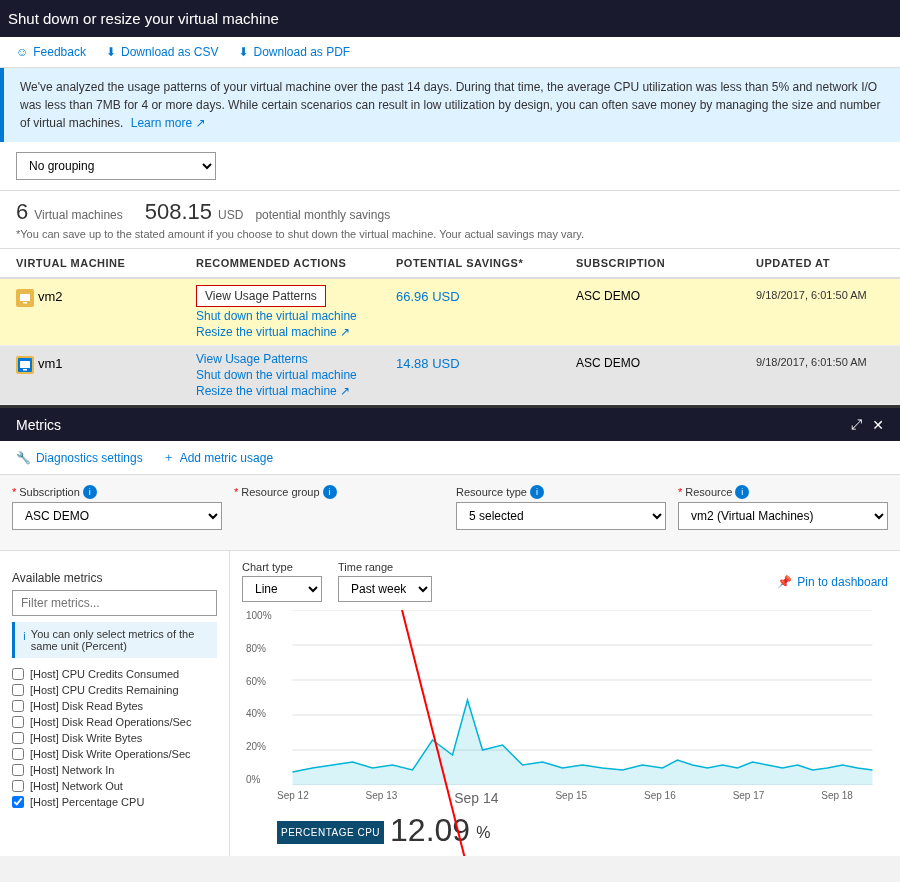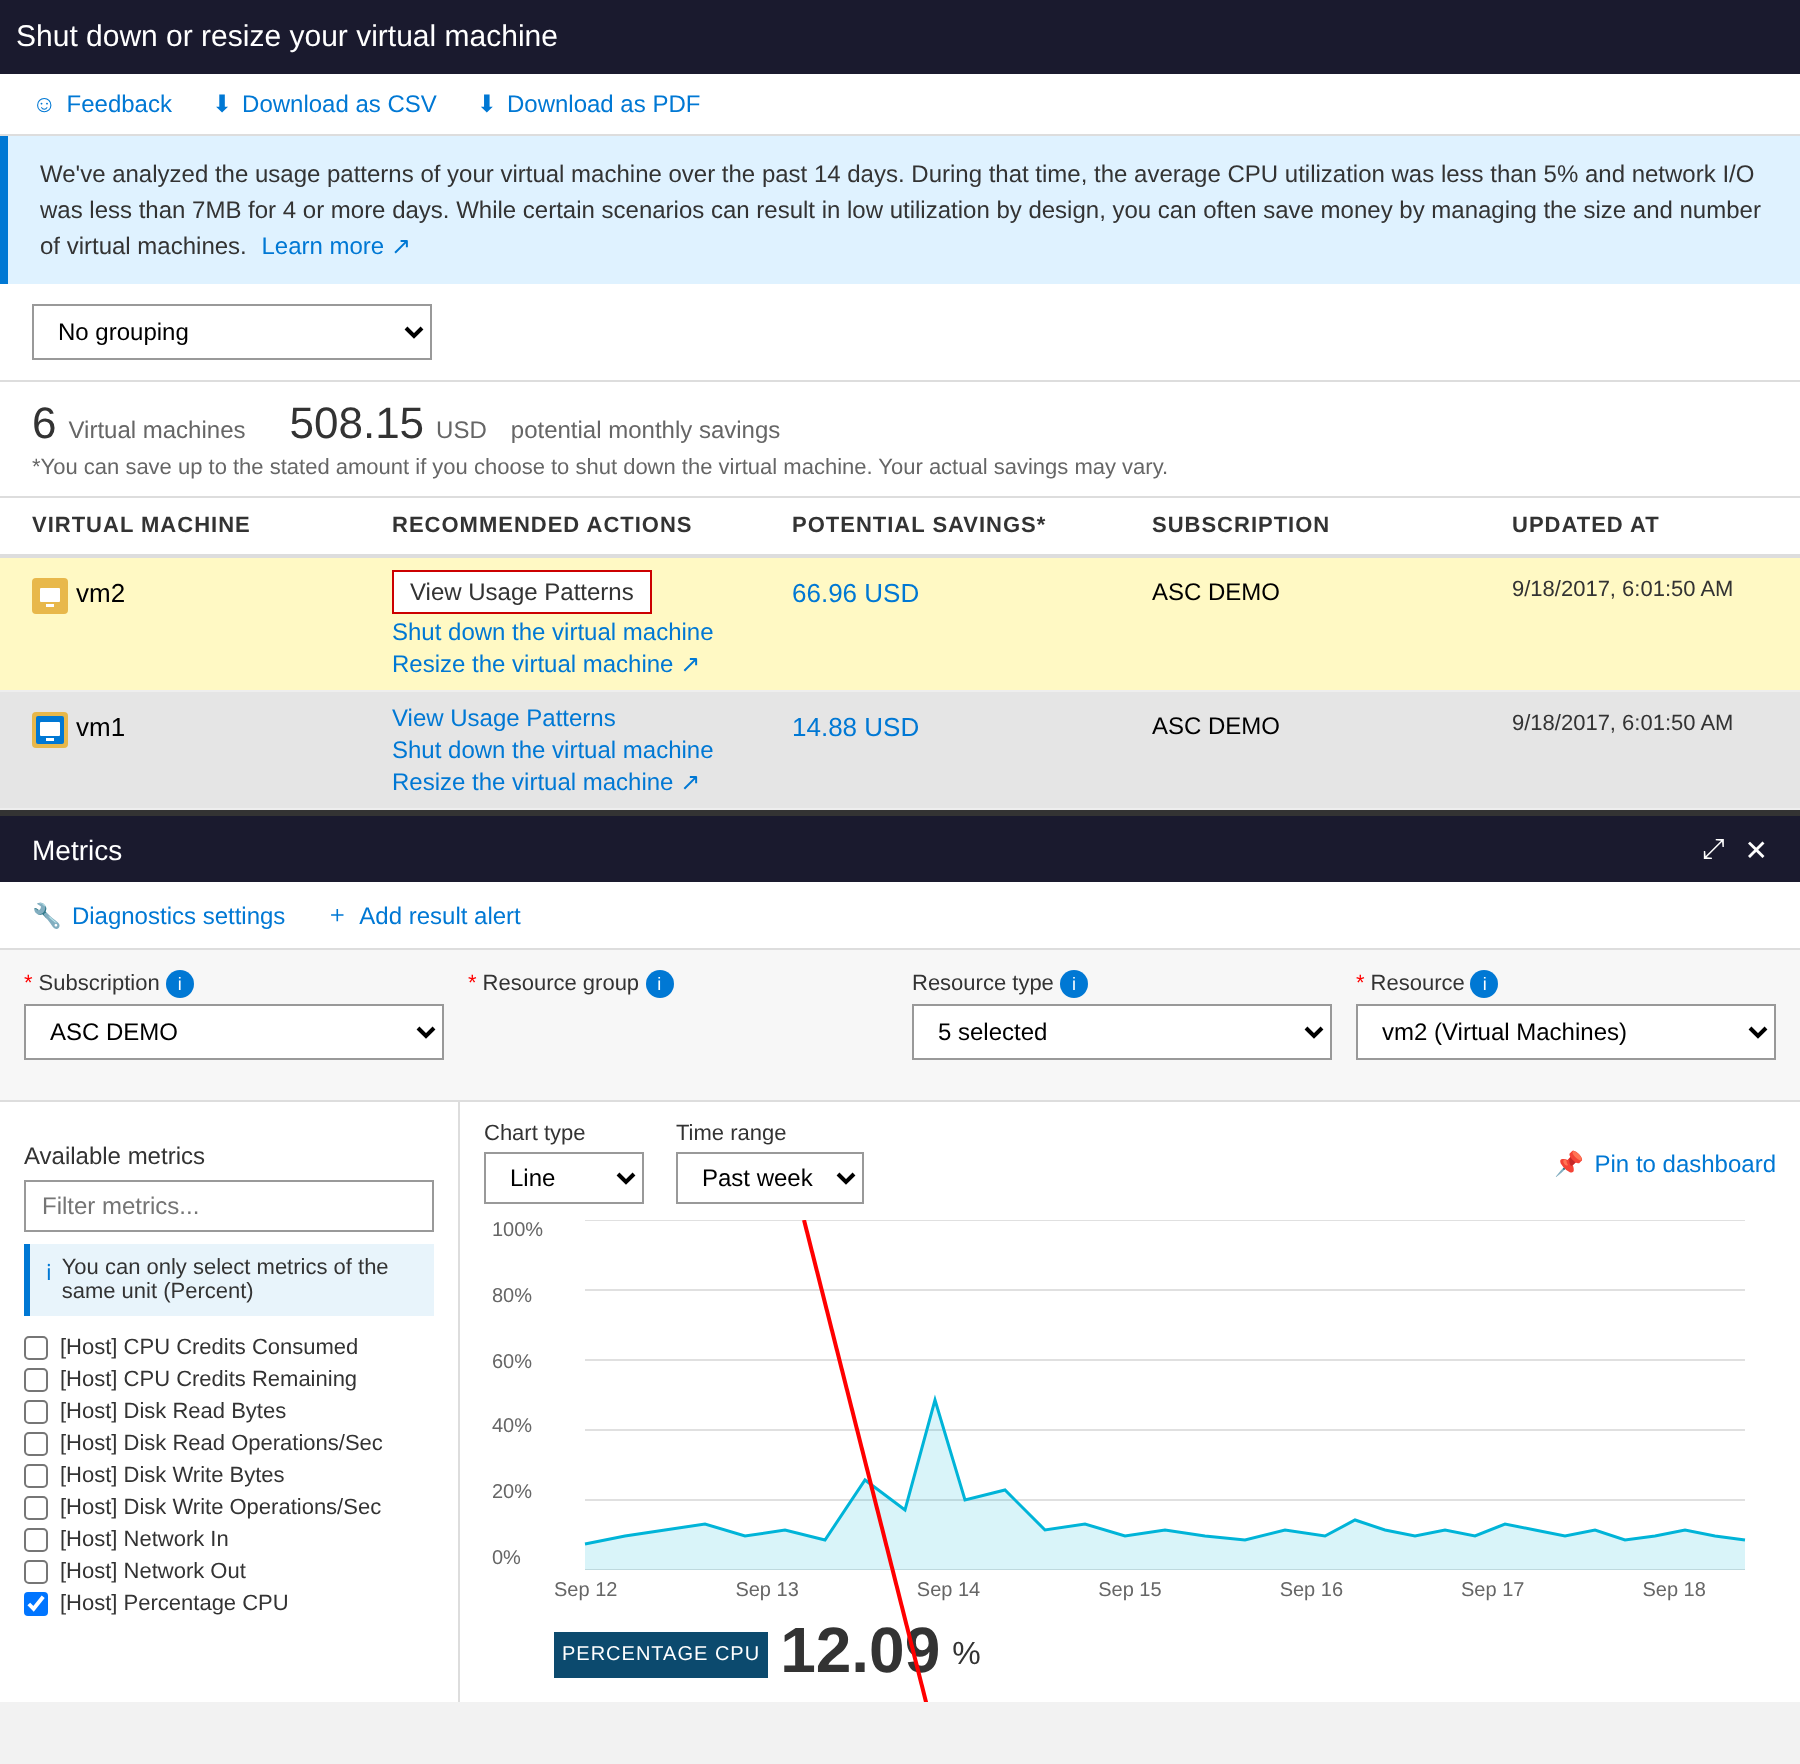--- a/index.html
+++ b/index.html
@@ -199,21 +199,21 @@
     </div>
   </div>
 
   <div class="metrics-toolbar">
     <div class="metrics-tool-item">
       <span>🔧</span>
       <span>Diagnostics settings</span>
     </div>
     <div class="metrics-tool-item">
       <span>＋</span>
-      <span>Add result alert</span>
+      <span>Add metric usage</span>
     </div>
   </div>
 
   <div style="background:#f7f7f7;padding:10px 12px;display:flex;gap:12px;border-bottom:1px solid #ddd;flex-wrap:wrap;">
     <div class="form-row" style="flex:1;min-width:140px;">
       <div class="form-label">
         <span class="required-star">*</span>
         <span>Subscription</span>
         <span class="info-icon">i</span>
       </div>
@@ -355,28 +355,28 @@
               <polygon points="0 0, 8 3, 0 6" fill="red"></polygon>
             </marker>
           </defs>
 
           <line x1="160" y1="-310" x2="260" y2="85" stroke="red" stroke-width="2" marker-end="url(#arrowhead)" transform="translate(0,310)"></line>
         </svg>
 
         <div style="display:flex;justify-content:space-between;padding:2px 35px 0 35px;">
           <span style="font-size:10px;color:#666;">Sep 12</span>
           <span style="font-size:10px;color:#666;">Sep 13</span>
-          <span style="font-size:10px;color:#666;">Sep 14</span>
+          <span style="font-size:14px;color:#666;">Sep 14</span>
           <span style="font-size:10px;color:#666;">Sep 15</span>
           <span style="font-size:10px;color:#666;">Sep 16</span>
           <span style="font-size:10px;color:#666;">Sep 17</span>
           <span style="font-size:10px;color:#666;">Sep 18</span>
         </div>
 
         <div style="display:flex;align-items:flex-end;gap:6px;margin-top:8px;padding-left:35px;">
           <span style="font-size:10px;color:white;background:#0c4a6e;padding:6px 4px;text-transform:uppercase;letter-spacing:0.5px;align-self:flex-end;margin-bottom:2px;">PERCENTAGE CPU</span>
-          <span style="font-size:32px;font-weight:700;color:#333;line-height:1;">12.09</span>
+          <span style="font-size:32px;font-weight:400;color:#333;line-height:1;">12.09</span>
           <span style="font-size:16px;color:#333;margin-bottom:4px;">%</span>
         </div>
       </div>
     </div>
   </div>
 </div>
 
 </body></html>

